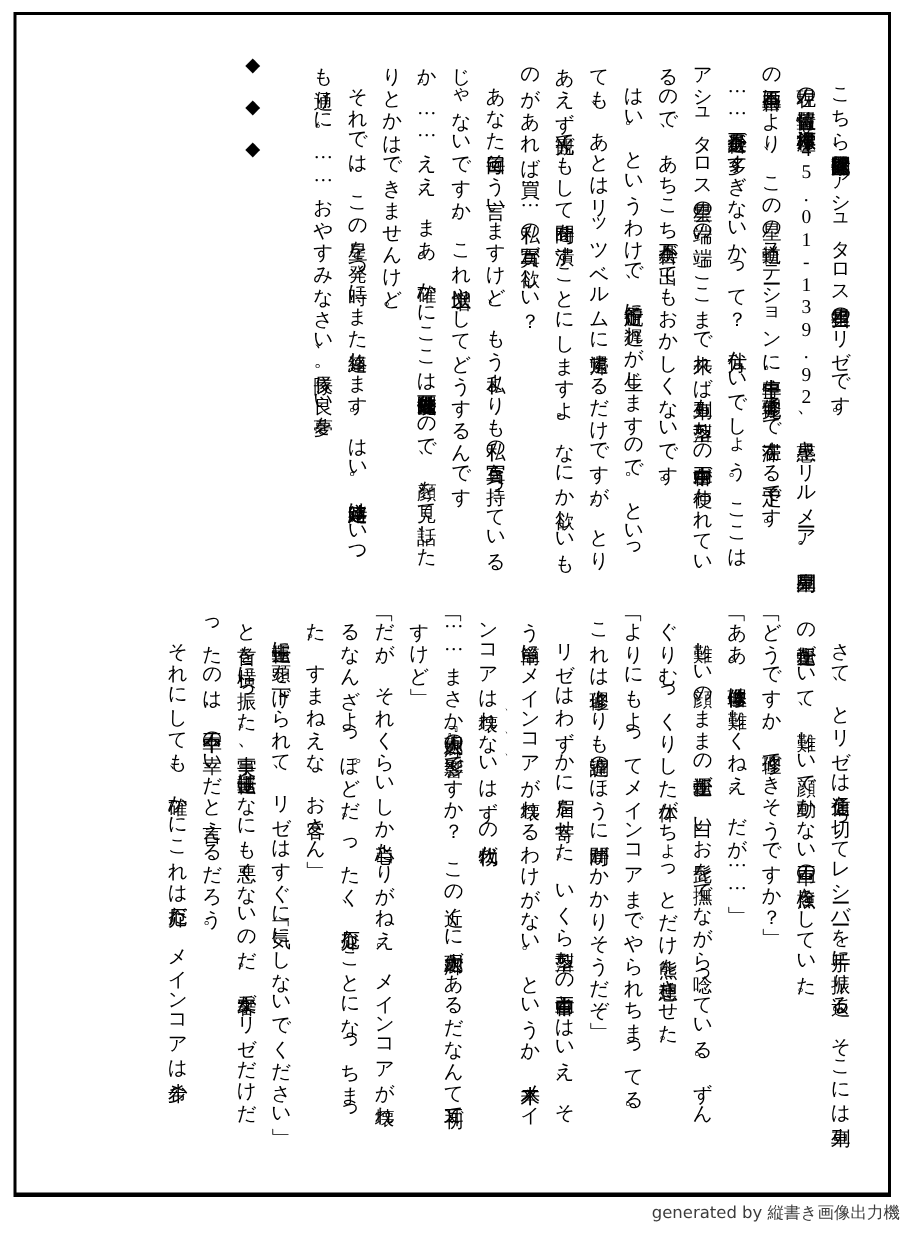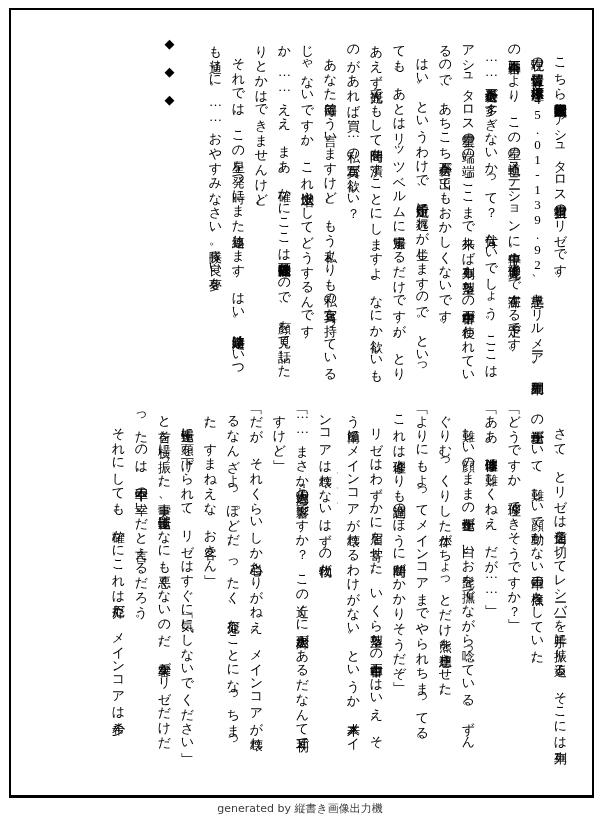--- a/index.html
+++ b/index.html
@@ -54,21 +54,21 @@
   }
   .emphasis {
     -webkit-text-emphasis: filled sesame #000000;
     text-emphasis: filled sesame #000000;
   }
   .footer {
     position: absolute;
     left: 0;
     right: 0;
     top: 801px;
-    text-align: center;
+    text-align: right;
     font-family: "DejaVu Sans", "Liberation Sans", sans-serif;
     font-size: 11px;
     color: #3c3c3c;
   }
 </style>
 </head>
 <body>
 
 <div class="page">
   <div class="frame">

